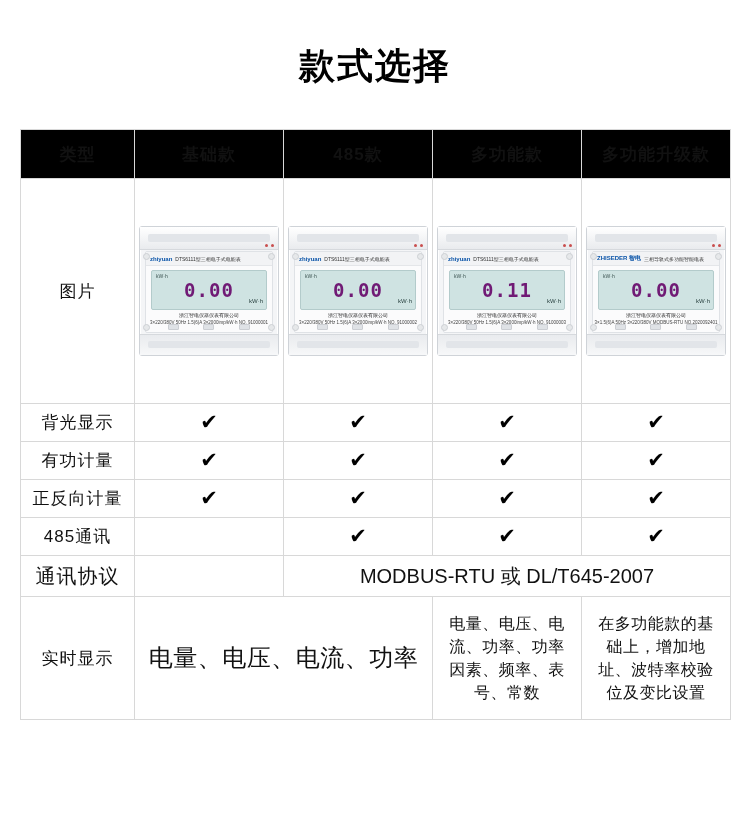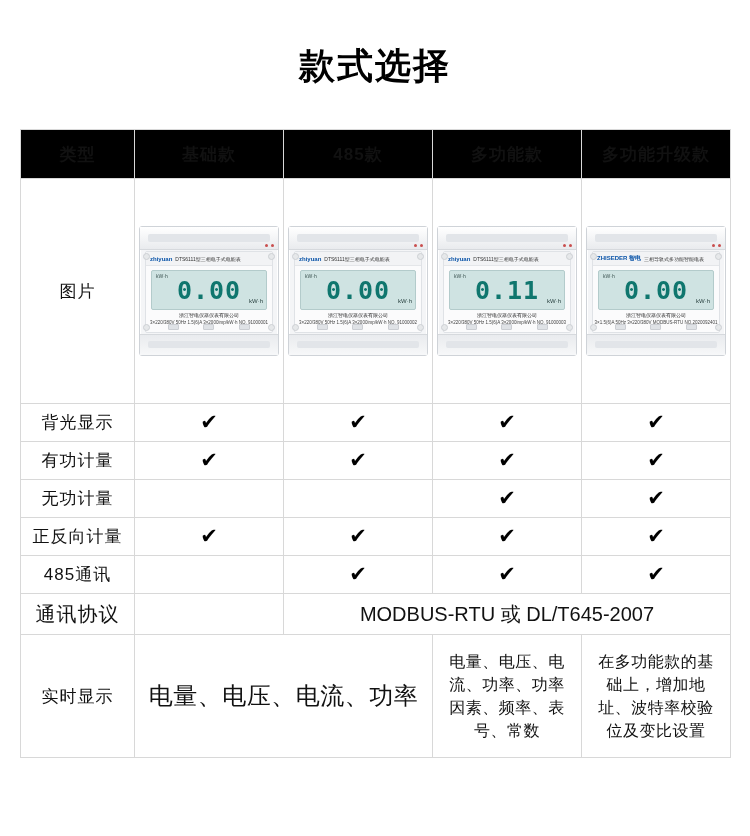--- a/index.html
+++ b/index.html
@@ -174,23 +174,23 @@
     background: #cfe3e2;
     border: 1px solid #b3cbcb;
     border-radius: 2px;
     position: relative;
     display: flex;
     align-items: center;
     justify-content: center;
   }
   .meter .lcd .digits {
     font-family: "DejaVu Sans Mono", monospace;
-    font-size: 25px;
+    font-size: 19px;
     font-weight: bold;
-    color: #0f766e;
+    color: #701a75;
     letter-spacing: 1px;
   }
   .meter .lcd .unit {
     position: absolute;
     right: 3px;
     bottom: 5px;
     font-size: 6px;
     color: #28403f;
   }
   .meter .lcd .topmark {
@@ -437,27 +437,20 @@
         </tr>
 
         <tr class="featrow">
           <td class="rowlabel">有功计量</td>
           <td><span class="check">✔</span></td>
           <td><span class="check">✔</span></td>
           <td><span class="check">✔</span></td>
           <td><span class="check">✔</span></td>
         </tr>
 
-        <tr class="featrow">
-          <td class="rowlabel">无功计量</td>
-          <td><span class="check"></span></td>
-          <td><span class="check"></span></td>
-          <td><span class="check">✔</span></td>
-          <td><span class="check">✔</span></td>
-        </tr>
 
         <tr class="featrow">
           <td class="rowlabel">正反向计量</td>
           <td><span class="check">✔</span></td>
           <td><span class="check">✔</span></td>
           <td><span class="check">✔</span></td>
           <td><span class="check">✔</span></td>
         </tr>
 
         <tr class="featrow">

